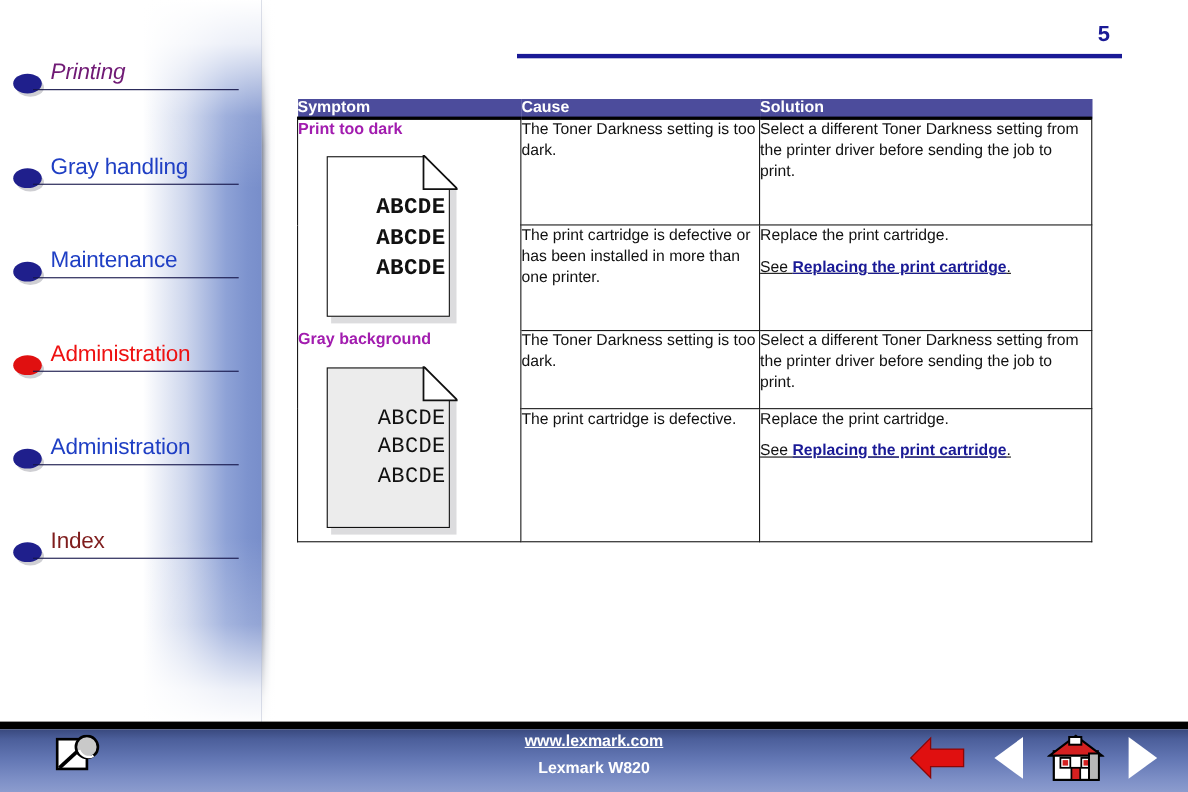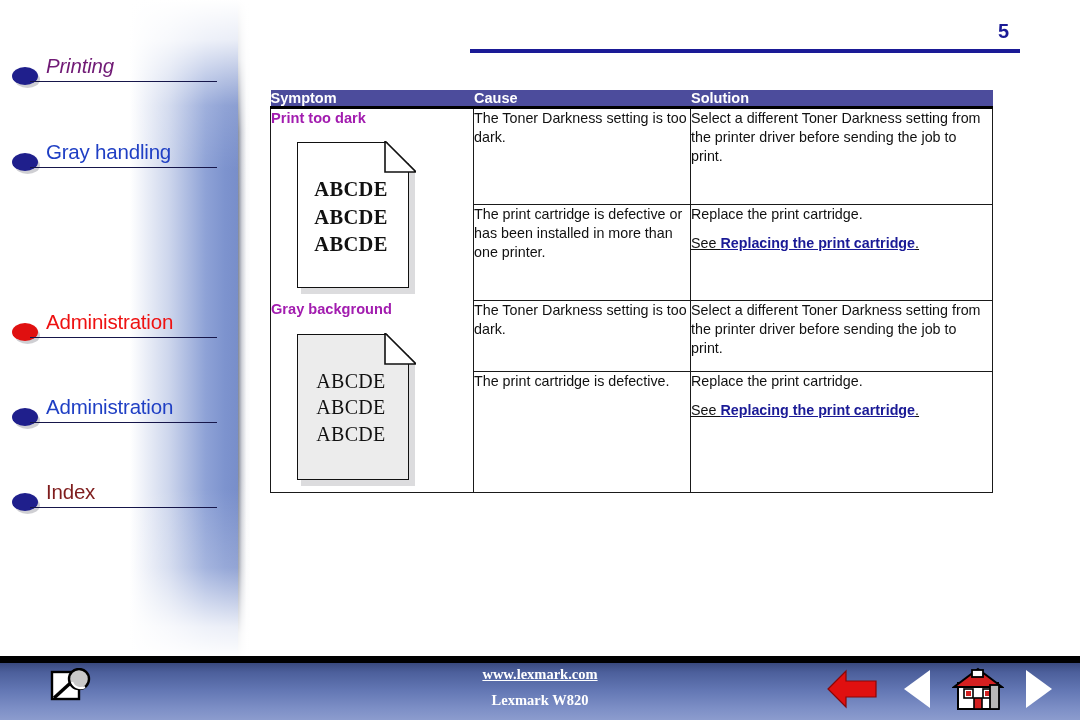--- a/index.html
+++ b/index.html
@@ -219,34 +219,34 @@
   }
   .page-illo .corner-line {
     position: absolute;
     right: -1px; top: -1px;
     width: 43px; height: 43px;
   }
   .page-illo .illo-lines {
     position: absolute;
     left: 0; top: 34px;
     width: 108px;
-    text-align: center;
-    font-family: Liberation Serif, serif;
+    text-align: right;
+    font-family: Liberation Mono, monospace;
     font-size: 20px;
     line-height: 1.33;
     letter-spacing: 0.3px;
     color: #111111;
   }
   .illo-bold .illo-lines { font-weight: bold; font-size: 20.5px; }
 
   
   #footer {
     position: absolute;
     left: 0; top: 656px;
-    width: 952px; height: 64px; font-family: Liberation Serif, serif;
+    width: 952px; height: 64px;
   }
   #footer-topbar {
     position: absolute;
     left: 0; top: 0;
     width: 1080px; height: 7px;
     background: #000000;
   }
   #footer-band {
     position: absolute;
     left: 0; top: 7px;
@@ -311,20 +311,28 @@
 
   <div class="nav-item" style="top:140px">
     <span class="nav-bullet">
       <span class="shadow"></span>
         <span class="dot" style="background: rgb(31, 31, 140);"></span>
     </span>
     <span class="nav-label" style="color: rgb(31, 63, 196);">Gray handling</span>
     <span class="nav-rule"></span>
   </div>
 
+  <div class="nav-item" style="top:225px">
+    <span class="nav-bullet">
+      <span class="shadow"></span>
+        <span class="dot" style="background: rgb(31, 31, 140);"></span>
+    </span>
+    <span class="nav-label" style="color: rgb(31, 63, 196);">Maintenance</span>
+    <span class="nav-rule"></span>
+  </div>
 
   <div class="nav-item" style="top:310px">
     <span class="nav-bullet">
       <span class="shadow"></span>
         <span class="dot" style="background: rgb(224, 16, 16);"></span>
     </span>
     <span class="nav-label" style="color: rgb(238, 17, 17);">Administration</span>
     <span class="nav-rule"></span>
   </div>
 

